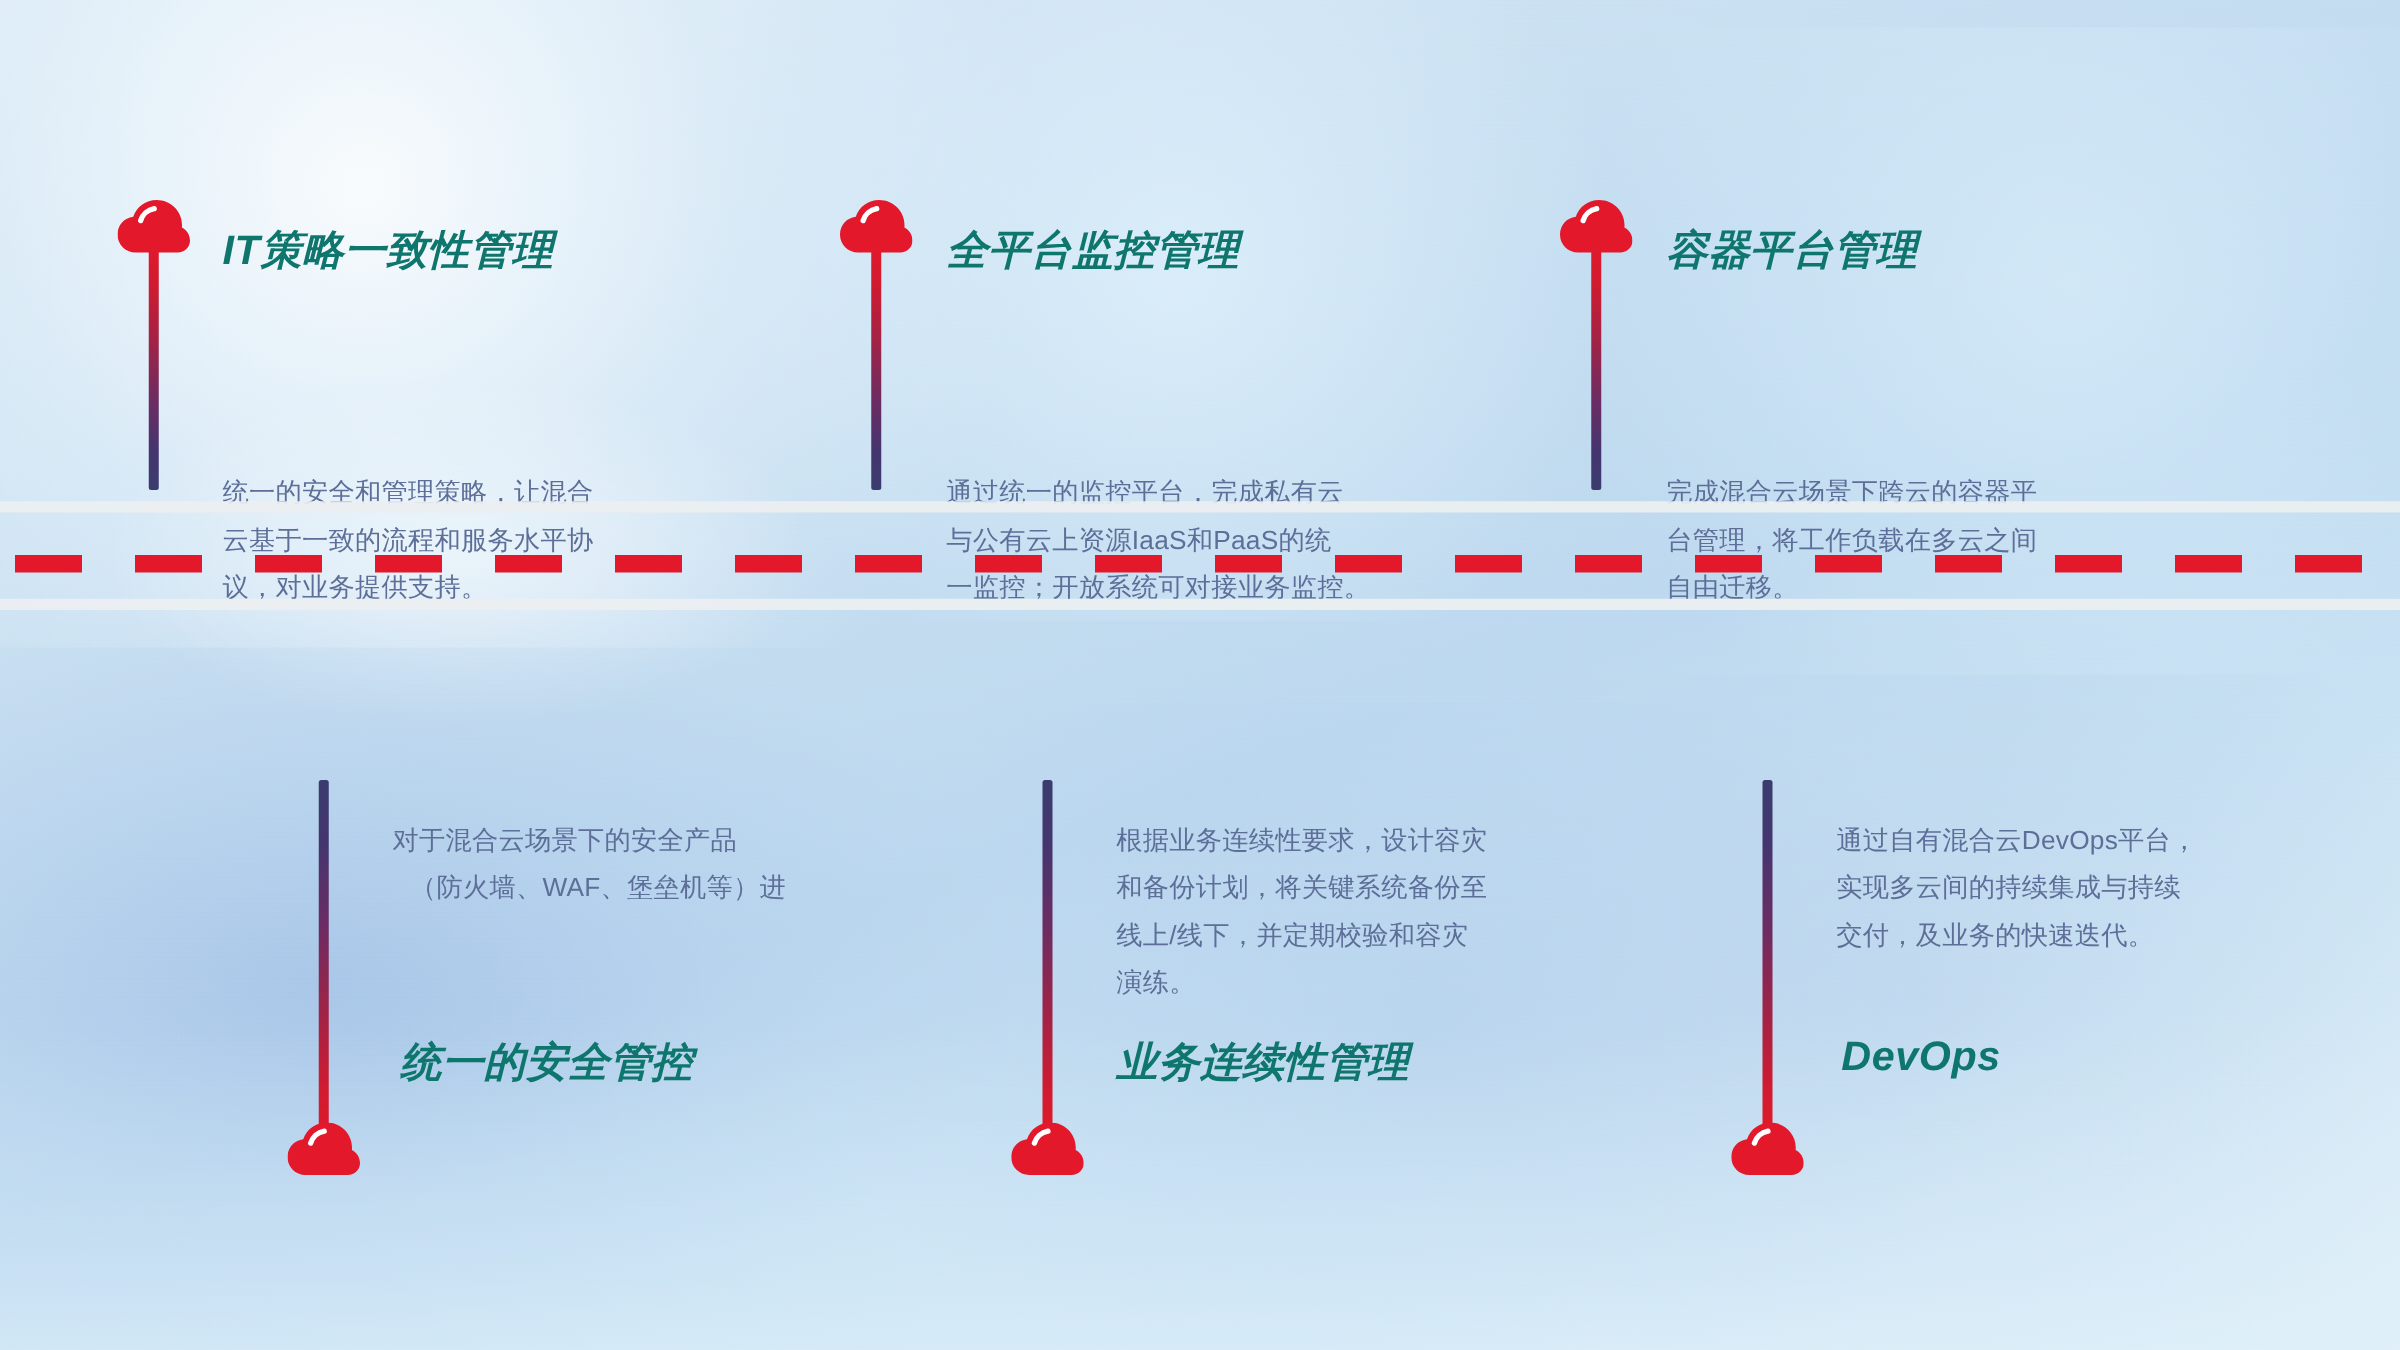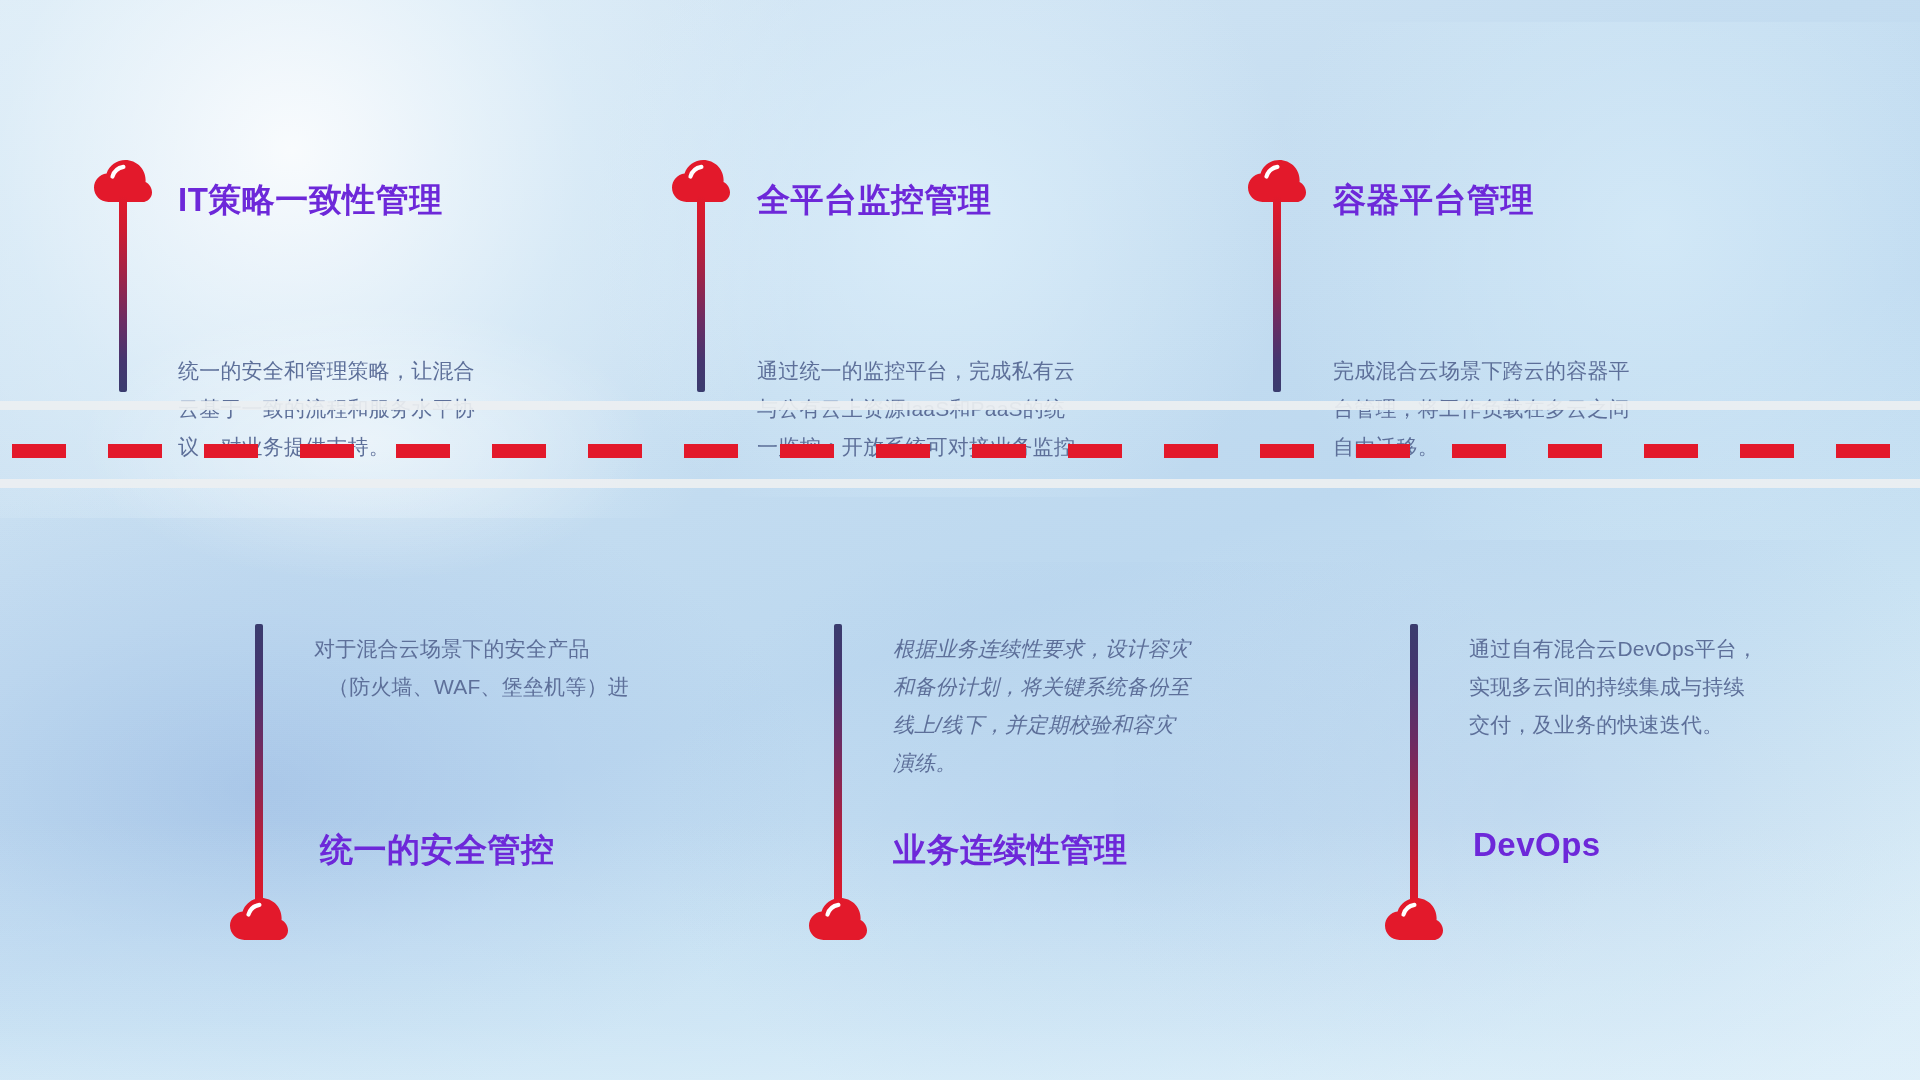--- a/index.html
+++ b/index.html
@@ -45,26 +45,26 @@
   .col{position:absolute;}
 
   .stalk{position:absolute;width:8px;border-radius:2px;}
   .stalk.down{background:linear-gradient(180deg,#e3192b 0%,#d01b30 16%,#a02347 40%,#6b2c63 64%,#45356f 84%,#3a3c6e 100%);}
   .stalk.up{background:linear-gradient(180deg,#3a3c6e 0%,#45356f 18%,#6b2c63 40%,#a02347 64%,#d01b30 85%,#e3192b 100%);}
 
   .cloud{position:absolute;width:58px;height:44px;}
   .cloud svg{display:block;width:100%;height:100%;}
 
   .head{position:absolute;white-space:nowrap;
-    font-size:33px;font-weight:700;color:#6d28d9;letter-spacing:.5px;}
+    font-size:33px;font-weight:700;color:#0f766e;letter-spacing:.5px;font-style:italic;}
   .head.lat{font-weight:600;}
 
   .body{position:absolute;
     font-size:21px;line-height:38px;color:#5d6f99;font-weight:400;
-    letter-spacing:.2px;}
+    letter-spacing:.2px;margin-top:24px;}
   .body div{white-space:nowrap;}
   .body.indent div:nth-child(2){padding-left:14px;text-align:center;}
 </style>
 </head>
 <body>
 
 <div class="stage">
 
   <div class="bg-base"></div>
   <div class="bg-b1"></div>
@@ -145,21 +145,21 @@
   </div>
 
   <div class="col">
     <div class="stalk up" style="left:834px;top:624px;height:290px;"></div>
     <div class="cloud" style="left:809px;top:898px;">
       <svg viewBox="0 0 58 44">
         <path d="M14.5 42 C6.2 42 0 35.6 0 27.6 C0 20.2 5.4 14.2 12.6 13.4 C15.2 5.5 22.6 0 31.3 0 C42.5 0 51.6 8.9 51.6 19.9 C51.6 20.6 51.6 21.3 51.5 22 C55.4 24 58 27.9 58 32.4 C58 37.7 53.6 42 48.2 42 Z" fill="#E3192B"></path>
         <path d="M18.5 16.5 C20 11.5 24.2 7.8 29.4 6.9" stroke="#FFFFFF" stroke-width="4.2" stroke-linecap="round" fill="none"></path>
       </svg>
     </div>
-    <div class="body" style="left:893px;top:630px;font-style:italic;">
+    <div class="body" style="left:893px;top:630px;">
       <div>根据业务连续性要求，设计容灾</div>
       <div>和备份计划，将关键系统备份至</div>
       <div>线上/线下，并定期校验和容灾</div>
       <div>演练。</div>
     </div>
     <div class="head" style="left:893px;top:828px;text-align:center;">业务连续性管理</div>
   </div>
 
   <div class="col">
     <div class="stalk up" style="left:1410px;top:624px;height:290px;"></div>

